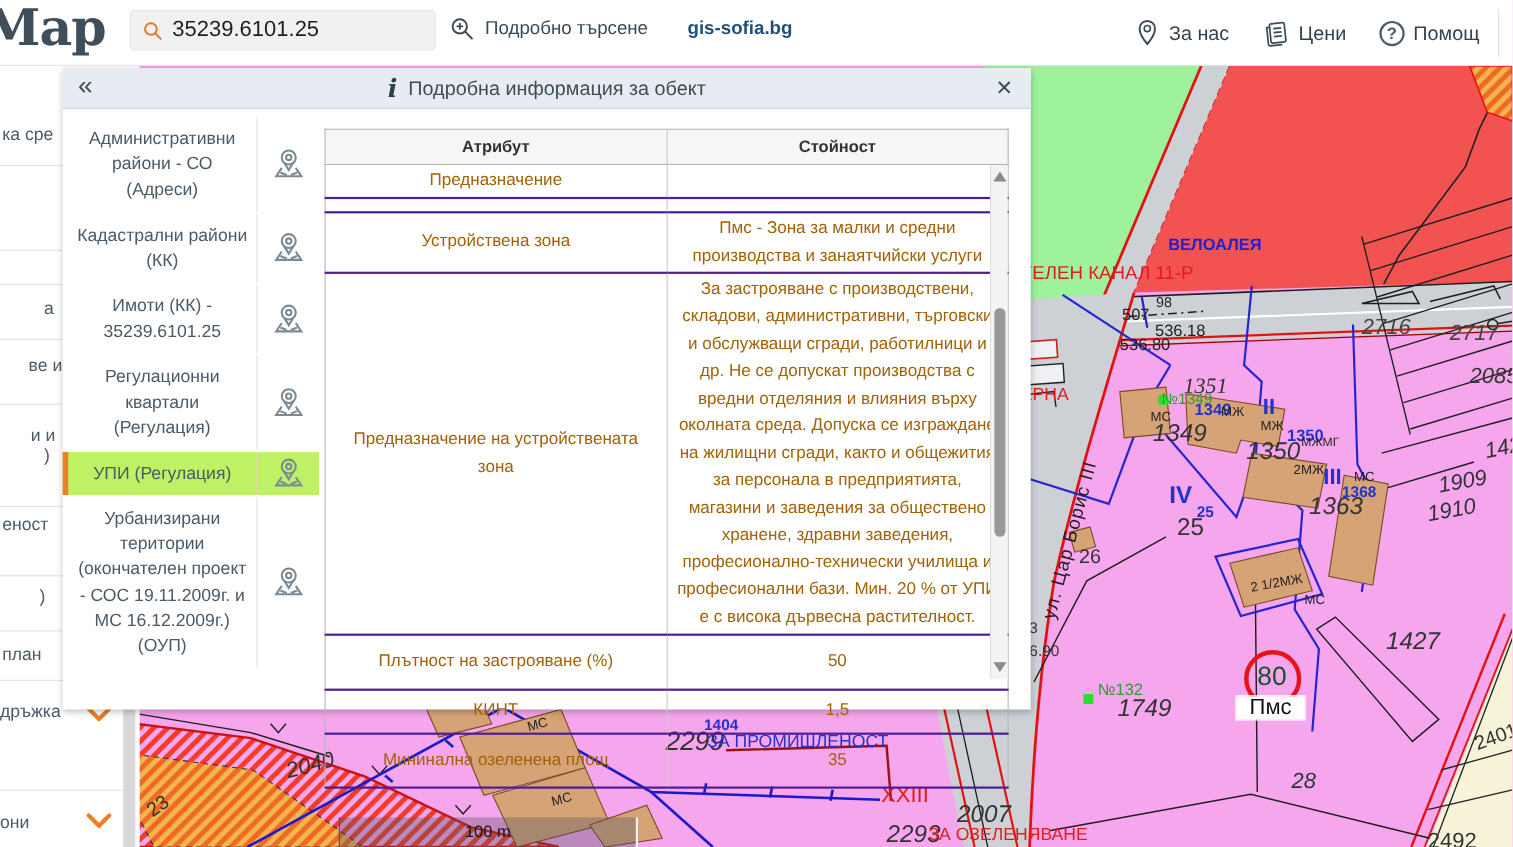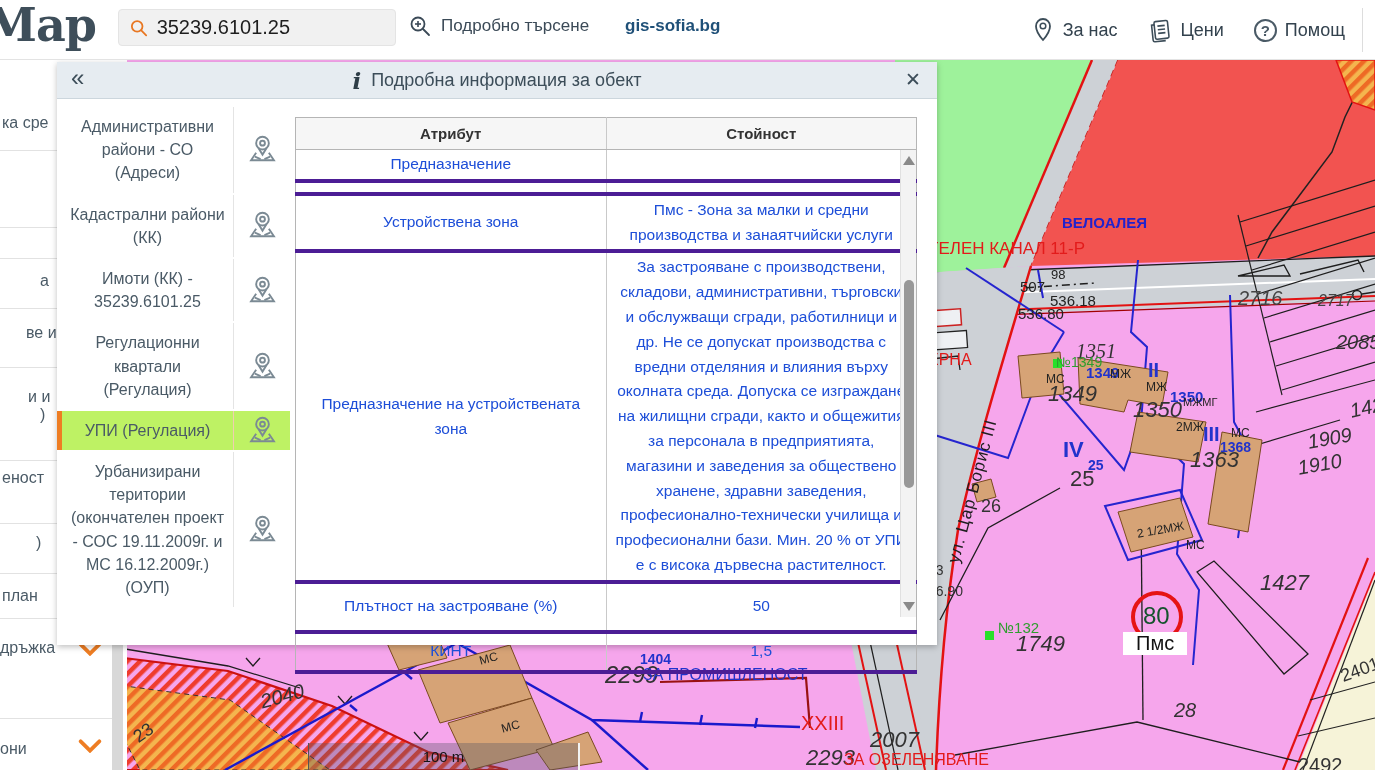--- a/index.html
+++ b/index.html
@@ -78,22 +78,22 @@
     justify-content:center; border-left:1px solid #e4e4e4; color:#7b8a94; }
   .layer-item.active { background:#bef264; border-left-color:#ee7d23; }
   .layer-item.active .icon-col { border-left-color:#f0cdb0; }
 
   .attr-wrap { position:absolute; left:238px; top:55px; width:622px; height:501px; }
   table.attrs { width:622px; border-collapse:collapse; table-layout:fixed;
     border:1px solid #b5b5b5; }
   table.attrs th { background:#f6f6f6; font-size:15px; font-weight:700; color:#333;
     border-bottom:1px solid #b5b5b5; height:32px; }
   table.attrs th:first-child { border-right:1px solid #c9c9c9; }
-  table.attrs td { font-size:15.5px; color:#1d4ed8; text-align:center;
-    border-bottom:4px solid #4c1d95; padding:2px 8px; line-height:1.6; }
+  table.attrs td { font-size:15.5px; color:#a16207; text-align:center;
+    border-bottom:2px solid #4c1d95; padding:2px 8px; line-height:1.6; }
   table.attrs td:first-child { border-right:1px solid #c9c9c9; width:163px; }
   table.attrs tbody tr:nth-child(1){ height:30px; }
   table.attrs tbody tr:nth-child(2){ height:13px; }
   table.attrs tbody tr:nth-child(3){ height:54px; }
   table.attrs tbody tr:nth-child(4){ height:232px; }
   table.attrs tbody tr:nth-child(5){ height:50px; }
   table.attrs tbody tr:nth-child(6){ height:40px; }
   table.attrs tbody tr:nth-child(7){ height:49px; }
 
   .vscroll { position:absolute; right:1px; top:33px; width:16px; height:467px;
@@ -231,21 +231,21 @@
 
       <rect x="1053" y="299" width="9" height="9" fill="#29e029"></rect>
       <rect x="985" y="571" width="9" height="9" fill="#29e029"></rect>
       <circle cx="1157" cy="557" r="24" fill="none" stroke="#e61414" stroke-width="4"></circle>
     </svg>
 
     <div id="map-labels">
         <span class="map-label bd" style="left: 1062px; top: 155px; font-size: 15px; color: rgb(34, 34, 204);">ВЕЛОАЛЕЯ</span>
         <span class="map-label" style="left: 928px; top: 180px; font-size: 17px; color: rgb(227, 27, 27);">ТЕЛЕН КАНАЛ 11-Р</span>
         <span class="map-label it" style="left: 1238px; top: 228px; font-size: 20px; color: rgb(68, 68, 68);">2716</span>
-        <span class="map-label it" style="left: 1318px; top: 233px; font-size: 16px; color: rgb(68, 68, 68);">2717</span>
+        <span class="map-label it" style="left: 1318px; top: 233px; font-size: 20px; color: rgb(68, 68, 68);">2717</span>
         <span class="map-label" style="left: 1051px; top: 208px; font-size: 13px; color: rgb(34, 34, 34);">98</span>
         <span class="map-label" style="left: 1020px; top: 219px; font-size: 15px; color: rgb(34, 34, 34);">507</span>
         <span class="map-label" style="left: 1050px; top: 233px; font-size: 15px; color: rgb(34, 34, 34);">536.18</span>
         <span class="map-label" style="left: 1018px; top: 246px; font-size: 15px; color: rgb(34, 34, 34);">536.80</span>
         <span class="map-label" style="left: 928px; top: 292px; font-size: 16px; color: rgb(227, 27, 27);">ЕРНА</span>
         <span class="map-label it" style="left: 1336px; top: 272px; font-size: 20px; color: rgb(51, 51, 51);">2085</span>
         <span class="map-label it" style="left: 1076px; top: 281px; font-size: 20px; color: rgb(51, 51, 51); font-family: Liberation Serif, serif;">1351</span>
         <span class="map-label" style="left: 1056px; top: 295px; font-size: 14px; color: rgb(46, 158, 46);">№1349</span>
         <span class="map-label bd" style="left: 1086px; top: 305px; font-size: 15px; color: rgb(34, 51, 204);">1349</span>
         <span class="map-label" style="left: 1110px; top: 308px; font-size: 12px; color: rgb(34, 34, 34);">МЖ</span>
@@ -443,20 +443,24 @@
               <td>За застрояване с производствени, складови, административни, търговски и обслужващи сгради, работилници и др. Не се допускат производства с вредни отделяния и влияния върху околната среда. Допуска се изграждане на жилищни сгради, както и общежития за персонала в предприятията, магазини и заведения за обществено хранене, здравни заведения, професионално-технически училища и професионални бази. Мин. 20 % от УПИ е с висока дървесна растителност.</td>
             </tr>
             <tr>
               <td>Плътност на застрояване (%)</td>
               <td>50</td>
             </tr>
             <tr>
               <td>КИНТ</td>
               <td>1,5</td>
             </tr>
+            <tr>
+              <td>Мининална озеленена площ</td>
+              <td>35</td>
+            </tr>
           </tbody>
       </table>
       <div class="vscroll">
         <div class="arr arr-up"></div>
         <div class="thumb"></div>
         <div class="arr arr-dn"></div>
       </div>
     </div>
   </section>
 

